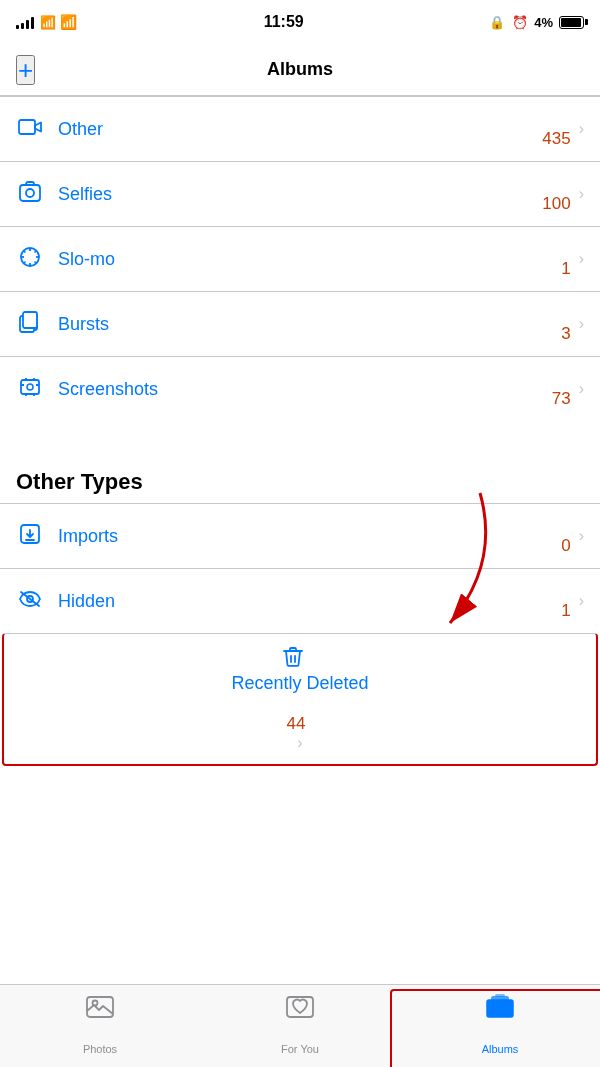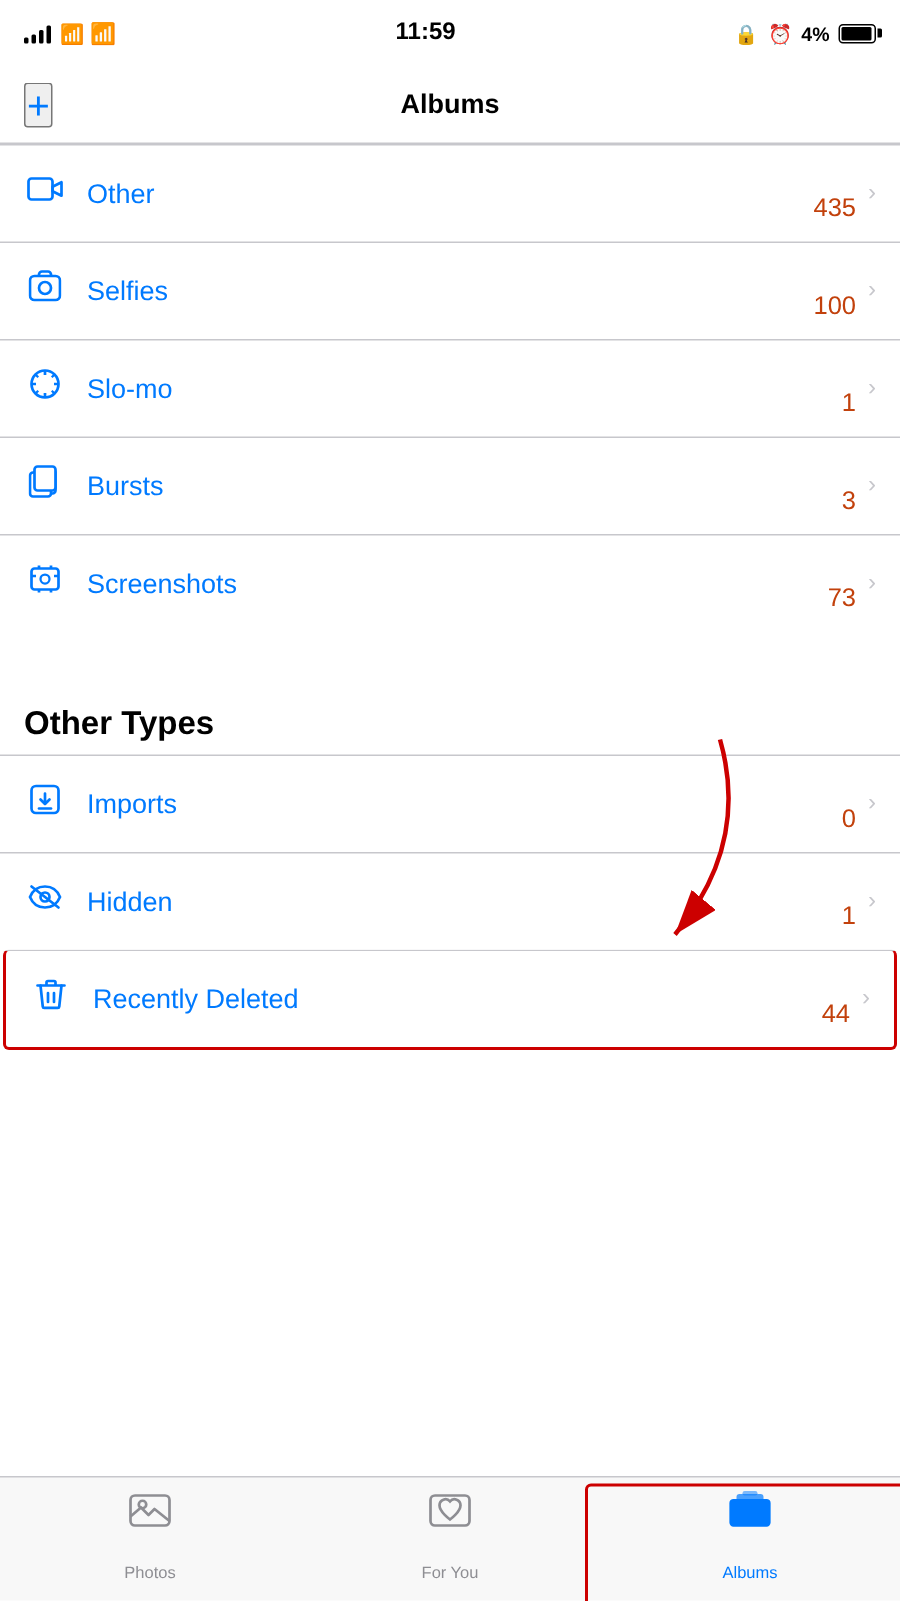--- a/index.html
+++ b/index.html
@@ -353,21 +353,21 @@
 
     <svg class="annotation-arrow" width="200" height="160" style="right: 60px; top: -150px; position: absolute;">
       <defs>
         <marker id="arrowhead" markerWidth="10" markerHeight="7" refX="10" refY="3.5" orient="auto">
           <polygon points="0 0, 10 3.5, 0 7" fill="#cc0000"></polygon>
         </marker>
       </defs>
       <path d="M 140 10 Q 160 80 110 140" stroke="#cc0000" stroke-width="3" fill="none" marker-end="url(#arrowhead)"></path>
     </svg>
 
-    <div class="list-item recently-deleted-row" style="border-top: 0.5px solid #c7c7cc;">
+    <div class="list-item recently-deleted-row" style="border-top: 0.5px solid #c7c7cc; flex-direction: column;">
       <div class="item-icon">
         <svg width="20" height="22" viewBox="0 0 20 22" fill="none">
           <path d="M1 5h18M7 5V3a1 1 0 0 1 1-1h4a1 1 0 0 1 1 1v2" stroke="#007aff" stroke-width="1.8" stroke-linecap="round"></path>
           <path d="M3 5l1.5 14a1 1 0 0 0 1 .9h9a1 1 0 0 0 1-.9L17 5" stroke="#007aff" stroke-width="1.8" stroke-linecap="round"></path>
           <line x1="8" y1="10" x2="8" y2="16" stroke="#007aff" stroke-width="1.8" stroke-linecap="round"></line>
           <line x1="12" y1="10" x2="12" y2="16" stroke="#007aff" stroke-width="1.8" stroke-linecap="round"></line>
         </svg>
       </div>
       <span class="item-label">Recently Deleted</span>
       <span class="item-count">44</span>

